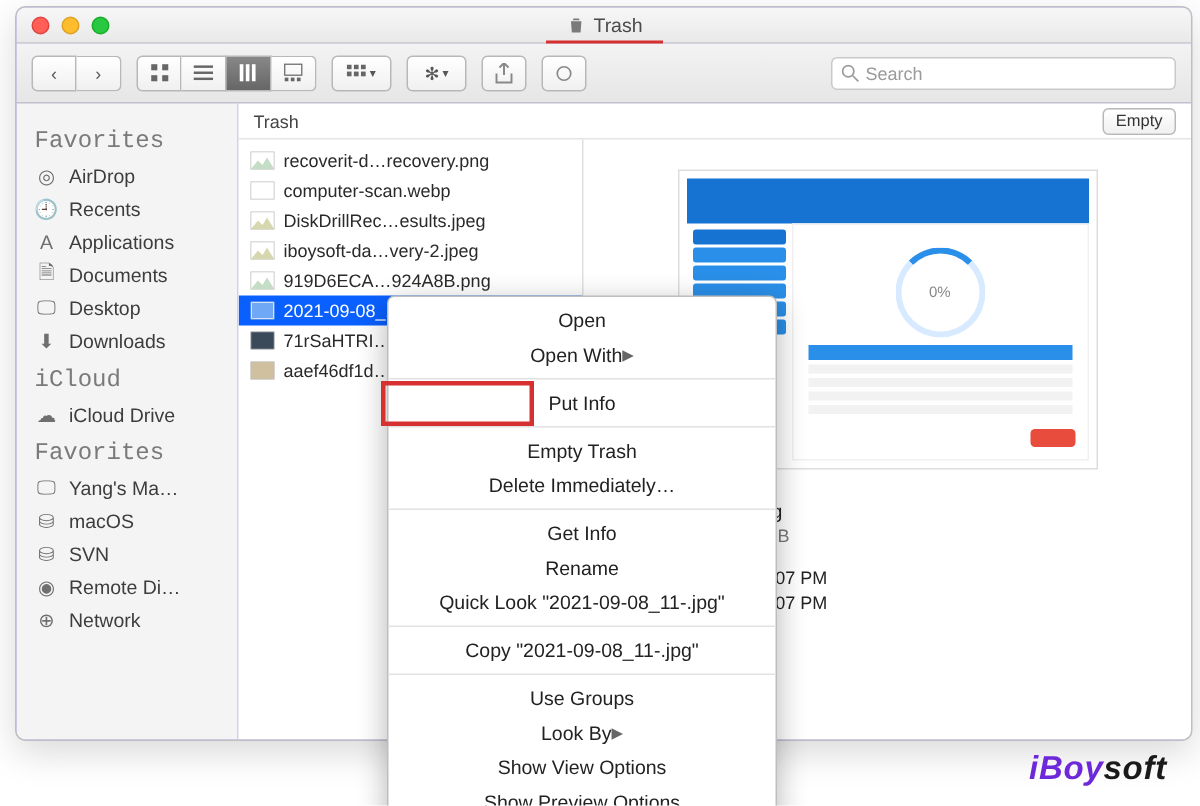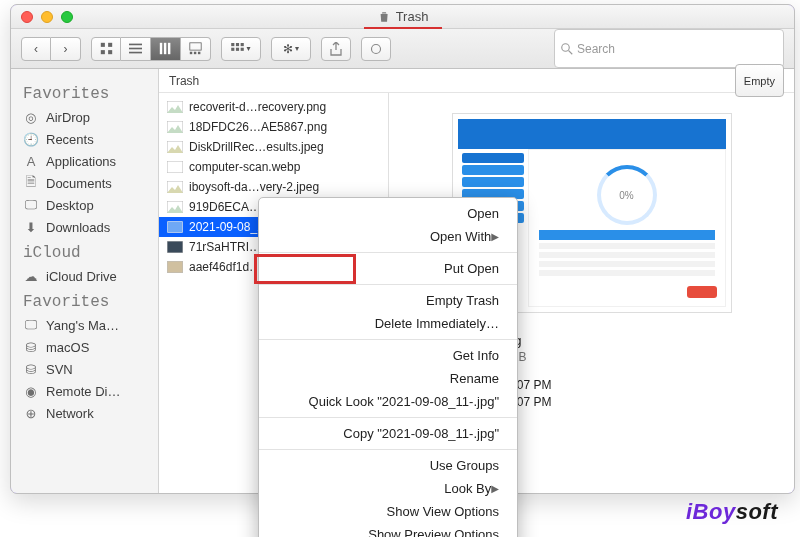--- a/index.html
+++ b/index.html
@@ -15,29 +15,29 @@
 .wtitle svg{flex:none}
 .redline-title{position:absolute;left:50%;transform:translateX(-50%);top:22px;width:78px;height:2px;background:#d63030;z-index:5}
 .toolbar { height: 40px; background: linear-gradient(#f3f3f3,#e6e6e6); border-bottom: 1px solid #c2c2c2; display: flex; align-items: center; padding: 0 10px; gap: 10px; }
 .tb-group { display: flex; }
 .tb-btn { height: 24px; min-width: 30px; border: 1px solid #b8b8b8; background: linear-gradient(#fff,#f0f0f0); display: flex; align-items: center; justify-content: center; font-size:12px; color:#555; }
 .tb-btn.first{border-radius:4px 0 0 4px}
 .tb-btn.last{border-radius:0 4px 4px 0;border-left:none}
 .tb-btn.mid{border-left:none}
 .tb-btn.solo{border-radius:4px}
 .tb-btn.active{background:linear-gradient(#888,#666);color:#fff}
-.searchbox{flex:1;max-width:230px;margin-left:auto;height:39px;border:1px solid #c9c9c9;border-radius:4px;background:#fff;display:flex;align-items:center;padding:0 6px;color:#9a9a9a;font-size:12px;gap:4px}
+.searchbox{flex:1;max-width:230px;margin-left:auto;height:22px;border:1px solid #c9c9c9;border-radius:4px;background:#fff;display:flex;align-items:center;padding:0 6px;color:#9a9a9a;font-size:12px;gap:4px}
 .body { display:flex; height: calc(100% - 64px); }
 .sidebar { width: 148px; background:#f4f4f4; border-right:1px solid #d3d3d3; padding:10px 0; font-size:13px; overflow:hidden;}
 .sb-head { color:#7a7a7a; font-size:16px; padding:6px 12px 3px; font-weight:500;font-family:Liberation Mono, monospace;}
 .sb-item { display:flex; align-items:center; gap:7px; padding:3px 12px; color:#3d3d3d; white-space:nowrap; overflow:hidden; text-overflow:ellipsis;}
 .sb-item .ic{width:16px;height:16px;flex:none;display:flex;align-items:center;justify-content:center;color:#6f6f6f}
 .main{flex:1;display:flex;flex-direction:column;position:relative;background:#fff}
 .pathbar{height:24px;border-bottom:1px solid #e4e4e4;display:flex;align-items:center;justify-content:space-between;padding:0 10px;font-size:12px;color:#444}
-.empty-btn{height:33px;padding:0 8px;border:1px solid #b8b8b8;border-radius:4px;background:linear-gradient(#fff,#f0f0f0);font-size:11px;color:#333}
+.empty-btn{height:18px;padding:0 8px;border:1px solid #b8b8b8;border-radius:4px;background:linear-gradient(#fff,#f0f0f0);font-size:11px;color:#333}
 .split{flex:1;display:flex;overflow:hidden}
 .filelist{width:230px;border-right:1px solid #e0e0e0;padding:4px 0;font-size:12px;overflow:hidden}
 .row{display:flex;align-items:center;gap:6px;padding:3px 8px;color:#2a2a2a;white-space:nowrap;overflow:hidden}
 .row.sel{background:#0a60ff;color:#fff}
 .row .fi{width:16px;height:14px;flex:none;display:flex;align-items:center;justify-content:center}
 .row .lbl{overflow:hidden;text-overflow:ellipsis;flex:1}
 .row .chev{font-size:10px;color:#aaa}
 .row.sel .chev{color:#fff}
 .preview{flex:1;padding:20px 20px 10px;overflow:hidden;display:flex;flex-direction:column;align-items:center;position:relative}
 .thumb{width:280px;height:200px;border:1px solid #ddd;background:#fff;padding:5px;display:flex;flex-direction:column}
@@ -54,21 +54,21 @@
 .tbtn{position:absolute;right:8px;bottom:8px;width:30px;height:12px;background:#e74c3c;border-radius:3px}
 .meta{width:100%;margin-top:20px;font-size:13px}
 .meta .fname{color:#222;margin-bottom:2px}
 .meta .fkind{color:#777;font-size:12px;margin-bottom:14px}
 .meta-row{display:flex;gap:8px;margin:3px 0;font-size:12px}
 .meta-row .k{color:#888;width:52px;text-align:left}
 .meta-row .v{color:#222}
 .showmore{color:#0a60ff;font-size:12px;margin-top:6px}
 
 .ctx{position:absolute;left:258px;top:197px;width:260px;background:#fff;border:1px solid #bebebe;border-radius:5px;box-shadow:0 6px 20px rgba(0,0,0,.3);padding:4px 0;font-size:13px;z-index:10}
-.ctx-item{padding:4px 18px;color:#222;white-space:nowrap;display:flex;justify-content:flex-end;align-items:center}
+.ctx-item{padding:4px 18px;color:#222;white-space:nowrap;display:flex;justify-content:center;align-items:center}
 .ctx-item .sub{font-size:10px;color:#666}
 .ctx-sep{height:1px;background:#e2e2e2;margin:4px 0}
 .redbox{position:absolute;left:254px;top:254px;width:102px;height:30px;border:3px solid #d63030;z-index:11;pointer-events:none}
 .watermark{position:absolute;right:22px;bottom:12px;font-size:22px;font-weight:700;font-style:italic;letter-spacing:.5px;z-index:20}
 .watermark .b{color:#6d28d9}
 .watermark .s{color:#1a1a1a}
 svg{display:block}
 </style>
 </head>
 <body>
@@ -235,41 +235,32 @@
                   <rect width="16" height="12" fill="#fff" stroke="#bbb"></rect>
                   <path d="M0 12l5-6 3 3 3-5 5 8z" fill="#c5dcc5"></path>
                 </svg>
               </span>
               <span class="lbl">recoverit-d…recovery.png</span>
             </div>
           <div class="row">
               <span class="fi">
                 <svg width="16" height="12" viewBox="0 0 16 12">
                   <rect width="16" height="12" fill="#fff" stroke="#bbb"></rect>
-                  <path d="M0 12l5-6 3 3 3-5 5 8z" fill="#c5dcc5"></path>
-                </svg>
-              </span>
-              <span class="lbl">18DFDC26…AE5867.png</span>
+                </svg>
+              </span>
+              <span class="lbl">computer-scan.webp</span>
             </div>
           <div class="row">
               <span class="fi">
                 <svg width="16" height="12" viewBox="0 0 16 12">
                   <rect width="16" height="12" fill="#fff" stroke="#bbb"></rect>
                   <path d="M0 12l5-6 3 3 3-5 5 8z" fill="#d8d8b0"></path>
                 </svg>
               </span>
               <span class="lbl">DiskDrillRec…esults.jpeg</span>
-            </div>
-          <div class="row">
-              <span class="fi">
-                <svg width="16" height="12" viewBox="0 0 16 12">
-                  <rect width="16" height="12" fill="#fff" stroke="#bbb"></rect>
-                </svg>
-              </span>
-              <span class="lbl">computer-scan.webp</span>
             </div>
           <div class="row">
               <span class="fi">
                 <svg width="16" height="12" viewBox="0 0 16 12">
                   <rect width="16" height="12" fill="#fff" stroke="#bbb"></rect>
                   <path d="M0 12l5-6 3 3 3-5 5 8z" fill="#d8d8b0"></path>
                 </svg>
               </span>
               <span class="lbl">iboysoft-da…very-2.jpeg</span>
             </div>
@@ -355,21 +346,21 @@
 <div class="ctx">
   <div class="ctx-item">
       <span>Open</span>
     </div>
   <div class="ctx-item">
       <span>Open With</span>
       <span class="sub">▶</span>
     </div>
   <div class="ctx-sep"></div>
   <div class="ctx-item">
-      <span>Put Open</span>
+      <span>Put Info</span>
     </div>
   <div class="ctx-sep"></div>
   <div class="ctx-item">
       <span>Empty Trash</span>
     </div>
   <div class="ctx-item">
       <span>Delete Immediately…</span>
     </div>
   <div class="ctx-sep"></div>
   <div class="ctx-item">

